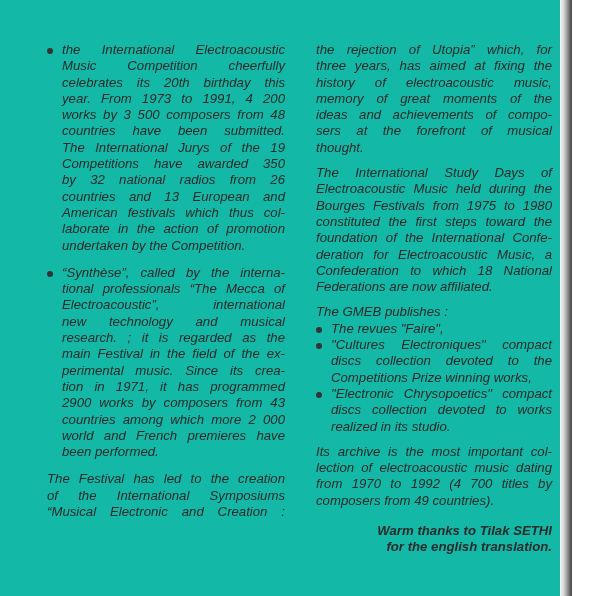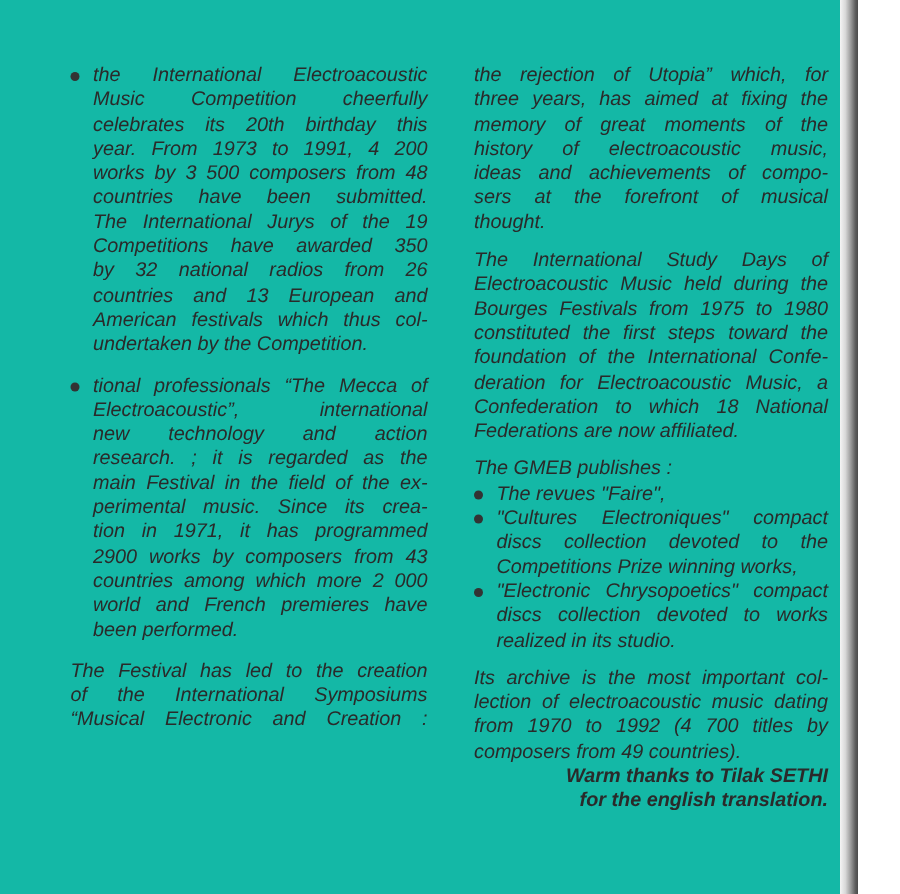--- a/index.html
+++ b/index.html
@@ -65,21 +65,21 @@
       top: 6px;
       width: 6px;
       height: 6px;
       border-radius: 50%;
       background: #333;
     }
     .para { display: block; }
     .gap-small { height: 9px; }
     .gap-med { height: 11px; }
     .bold { font-weight: bold; }
-    .thanks { }
+    .thanks { margin-top: 14px; }
     .sub-bullet { padding-left: 15px; position: relative; }
     .sub-bullet .bullet { top: 6px; }
   </style>
 </head>
 <body>
 
 <div class="page">
 
   <div class="col col-left">
 
@@ -89,30 +89,32 @@
       <span class="line">Music Competition cheerfully</span>
       <span class="line">celebrates its 20th birthday this</span>
       <span class="line">year. From 1973 to 1991, 4 200</span>
       <span class="line">works by 3 500 composers from 48</span>
       <span class="line">countries have been submitted.</span>
       <span class="line">The International Jurys of the 19</span>
       <span class="line">Competitions have awarded 350</span>
       <span class="line">by 32 national radios from 26</span>
       <span class="line">countries and 13 European and</span>
       <span class="line">American festivals which thus col-</span>
+      <span class="line">laborate in the action of promotion</span>
       <span class="line last">undertaken by the Competition.</span>
     </div>
 
     <div class="gap-med"></div>
 
     <div class="bullet-block">
       <span class="bullet"></span>
+      <span class="line">“Synthèse”, called by the interna-</span>
       <span class="line">tional professionals “The Mecca of</span>
       <span class="line">Electroacoustic”, international</span>
-      <span class="line">new technology and action</span>
+      <span class="line">new technology and musical</span>
       <span class="line">research. ; it is regarded as the</span>
       <span class="line">main Festival in the field of the ex-</span>
       <span class="line">perimental music. Since its crea-</span>
       <span class="line">tion in 1971, it has programmed</span>
       <span class="line">2900 works by composers from 43</span>
       <span class="line">countries among which more 2 000</span>
       <span class="line">world and French premieres have</span>
       <span class="line last">been performed.</span>
     </div>
 
@@ -123,22 +125,22 @@
       <span class="line">of the International Symposiums</span>
       <span class="line">“Musical Electronic and Creation :</span>
     </div>
   </div>
 
   <div class="col col-right">
 
     <div class="para">
       <span class="line">the rejection of Utopia” which, for</span>
       <span class="line">three years, has aimed at fixing the</span>
+      <span class="line">history of electroacoustic music,</span>
       <span class="line">memory of great moments of the</span>
-      <span class="line">history of electroacoustic music,</span>
       <span class="line">ideas and achievements of compo-</span>
       <span class="line">sers at the forefront of musical</span>
       <span class="line last">thought.</span>
     </div>
 
     <div class="gap-small"></div>
 
     <div class="para">
       <span class="line">The International Study Days of</span>
       <span class="line">Electroacoustic Music held during the</span>

